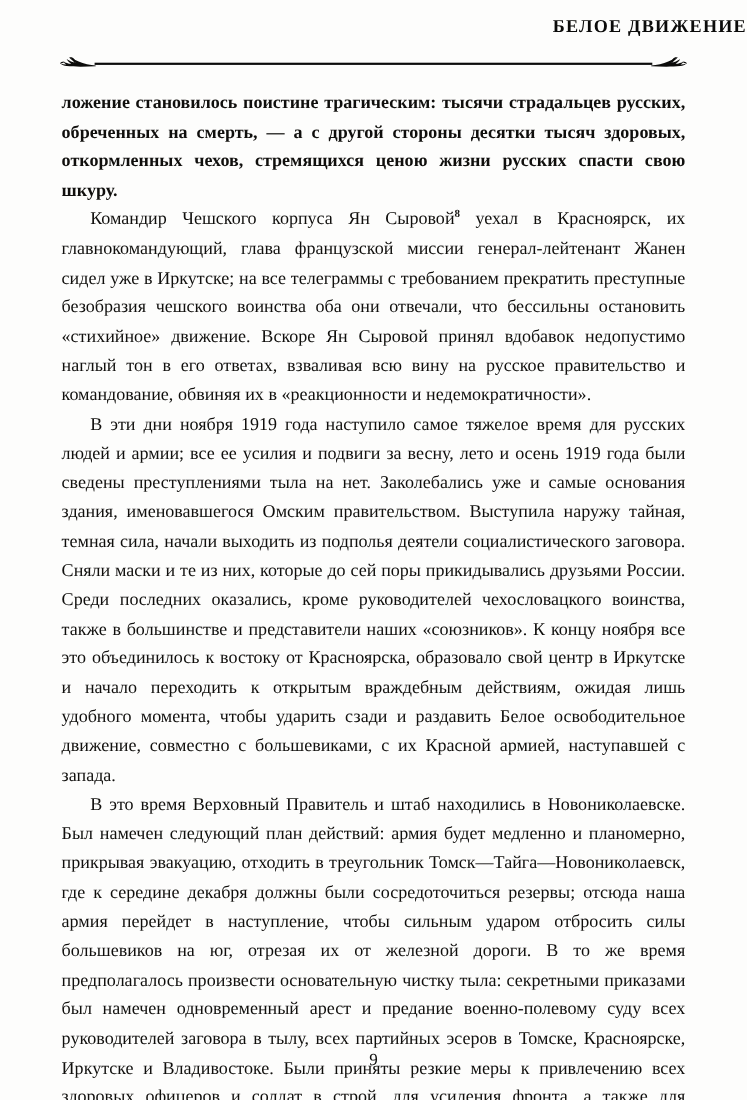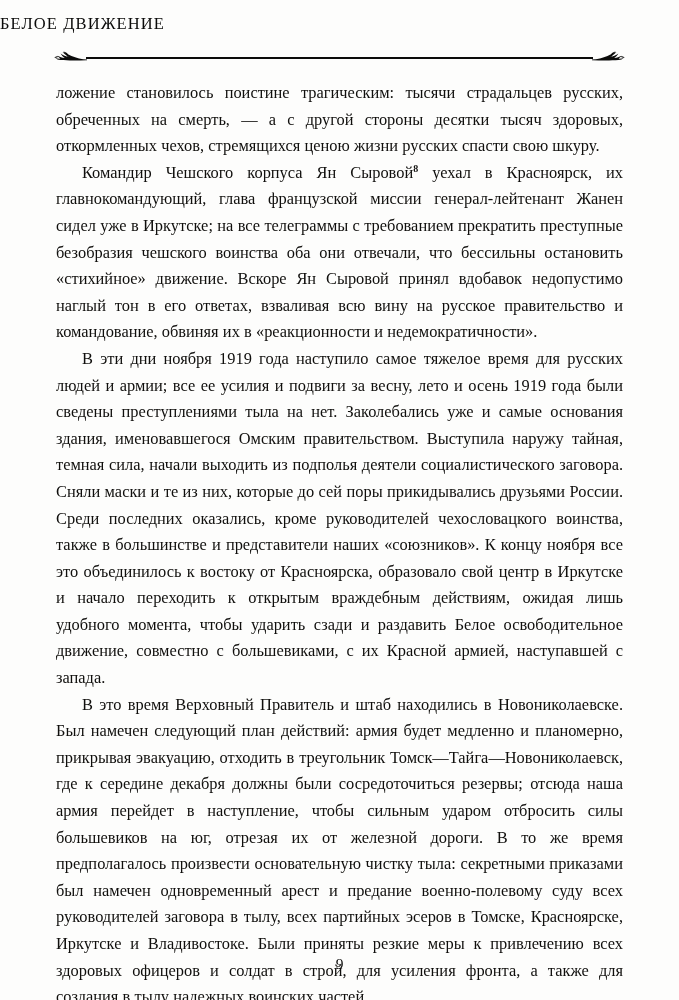--- a/index.html
+++ b/index.html
@@ -31,23 +31,23 @@
     left: 0;
     top: 14px;
     width: 679px;
     height: 52px;
   }
   .header-title {
     position: absolute;
     left: 0;
     top: 0;
     width: 679px;
-    text-align: left;
+    text-align: right;
     font-family: "Liberation Serif", "DejaVu Serif", serif;
-    font-weight: normal;
+    font-weight: bold;
     font-size: 16.5px;
     letter-spacing: 1.1px;
     color: #0b0b0a;
     text-transform: uppercase;
   }
   .rule-wrap {
     position: absolute;
     left: 56px;
     top: 34px;
     width: 567px;
@@ -81,21 +81,21 @@
   p.para {
     margin: 0;
     font-size: 16.4px;
     line-height: 26.6px;
     text-align: justify;
     text-align-last: left;
     text-indent: 26px;
     word-spacing: 0.1px;
     hyphens: manual;
   }
-  p.para.first { text-indent: 0; }
+  p.para.first { text-indent: 0; font-weight: bold; }
   sup.fn {
     font-size: 10px;
     vertical-align: super;
     line-height: 0;
     font-weight: bold;
   }
 
   
   .folio {
     position: absolute;

